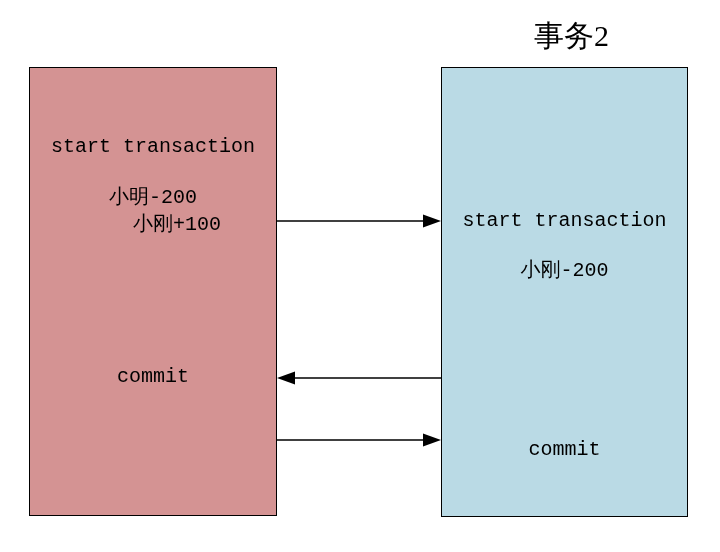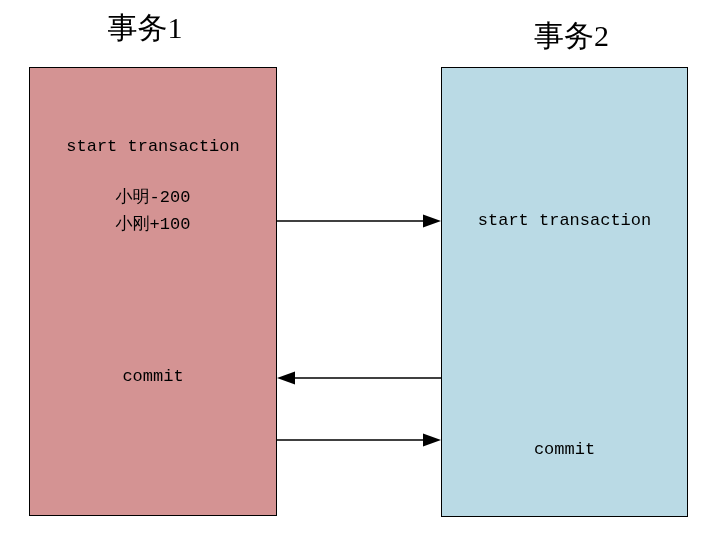--- a/index.html
+++ b/index.html
@@ -31,60 +31,60 @@
     border: 1.5px solid #000000;
     box-sizing: border-box;
   }
   .txn-box.b1 { left: 29px;  top: 67px; width: 248px; height: 449px; }
   .txn-box.b2 { left: 441px; top: 67px; width: 247px; height: 450px; }
   .txn-line {
     position: absolute;
     left: 0;
     width: 100%;
     text-align: center;
-    font-size: 17px;
+    font-size: 20px;
     line-height: 22px;
     color: #000000;
     white-space: pre;
   }
   .b1 .l-start  { top: 68px;  }
   .b1 .l-op1    { top: 119px; }
-  .b1 .l-op2    { top: 146px; }
+  .b1 .l-op2    { top: 146px; margin-left: 24px; }
   .b1 .l-commit { top: 298px; }
   .b2 .l-start  { top: 142px; }
   .b2 .l-op1    { top: 192px; }
   .b2 .l-op2    { top: 217px; }
   .b2 .l-commit { top: 371px; }
   .arrow-layer {
     position: absolute;
     left: 0;
     top: 0;
     width: 720px;
     height: 552px;
     pointer-events: none;
   }
 </style>
 </head>
 <body>
 
 <div class="canvas">
 
-  <div class="txn-title t1">事务1</div>
 
   <div class="txn-title t2">事务2</div>
 
   <div class="txn-box b1" style="background-color: rgb(212, 147, 147);">
     <div class="txn-line l-start">start transaction</div>
     <div class="txn-line l-op1">小明-200</div>
     <div class="txn-line l-op2">小刚+100</div>
     <div class="txn-line l-commit">commit</div>
   </div>
 
   <div class="txn-box b2" style="background-color: rgb(186, 218, 229);">
     <div class="txn-line l-start">start transaction</div>
+    <div class="txn-line l-op1">小刚-200</div>
     <div class="txn-line l-commit">commit</div>
   </div>
 
   <svg class="arrow-layer" viewBox="0 0 720 552" xmlns="http://www.w3.org/2000/svg">
     <g>
       <line x1="277" y1="221" x2="426" y2="221" stroke="#000000" stroke-width="1.4"></line>
       <polygon points="441,221 423,214.6 423,227.4" fill="#000000"></polygon>
     </g>
     <g>
       <line x1="441" y1="378" x2="292" y2="378" stroke="#000000" stroke-width="1.4"></line>

